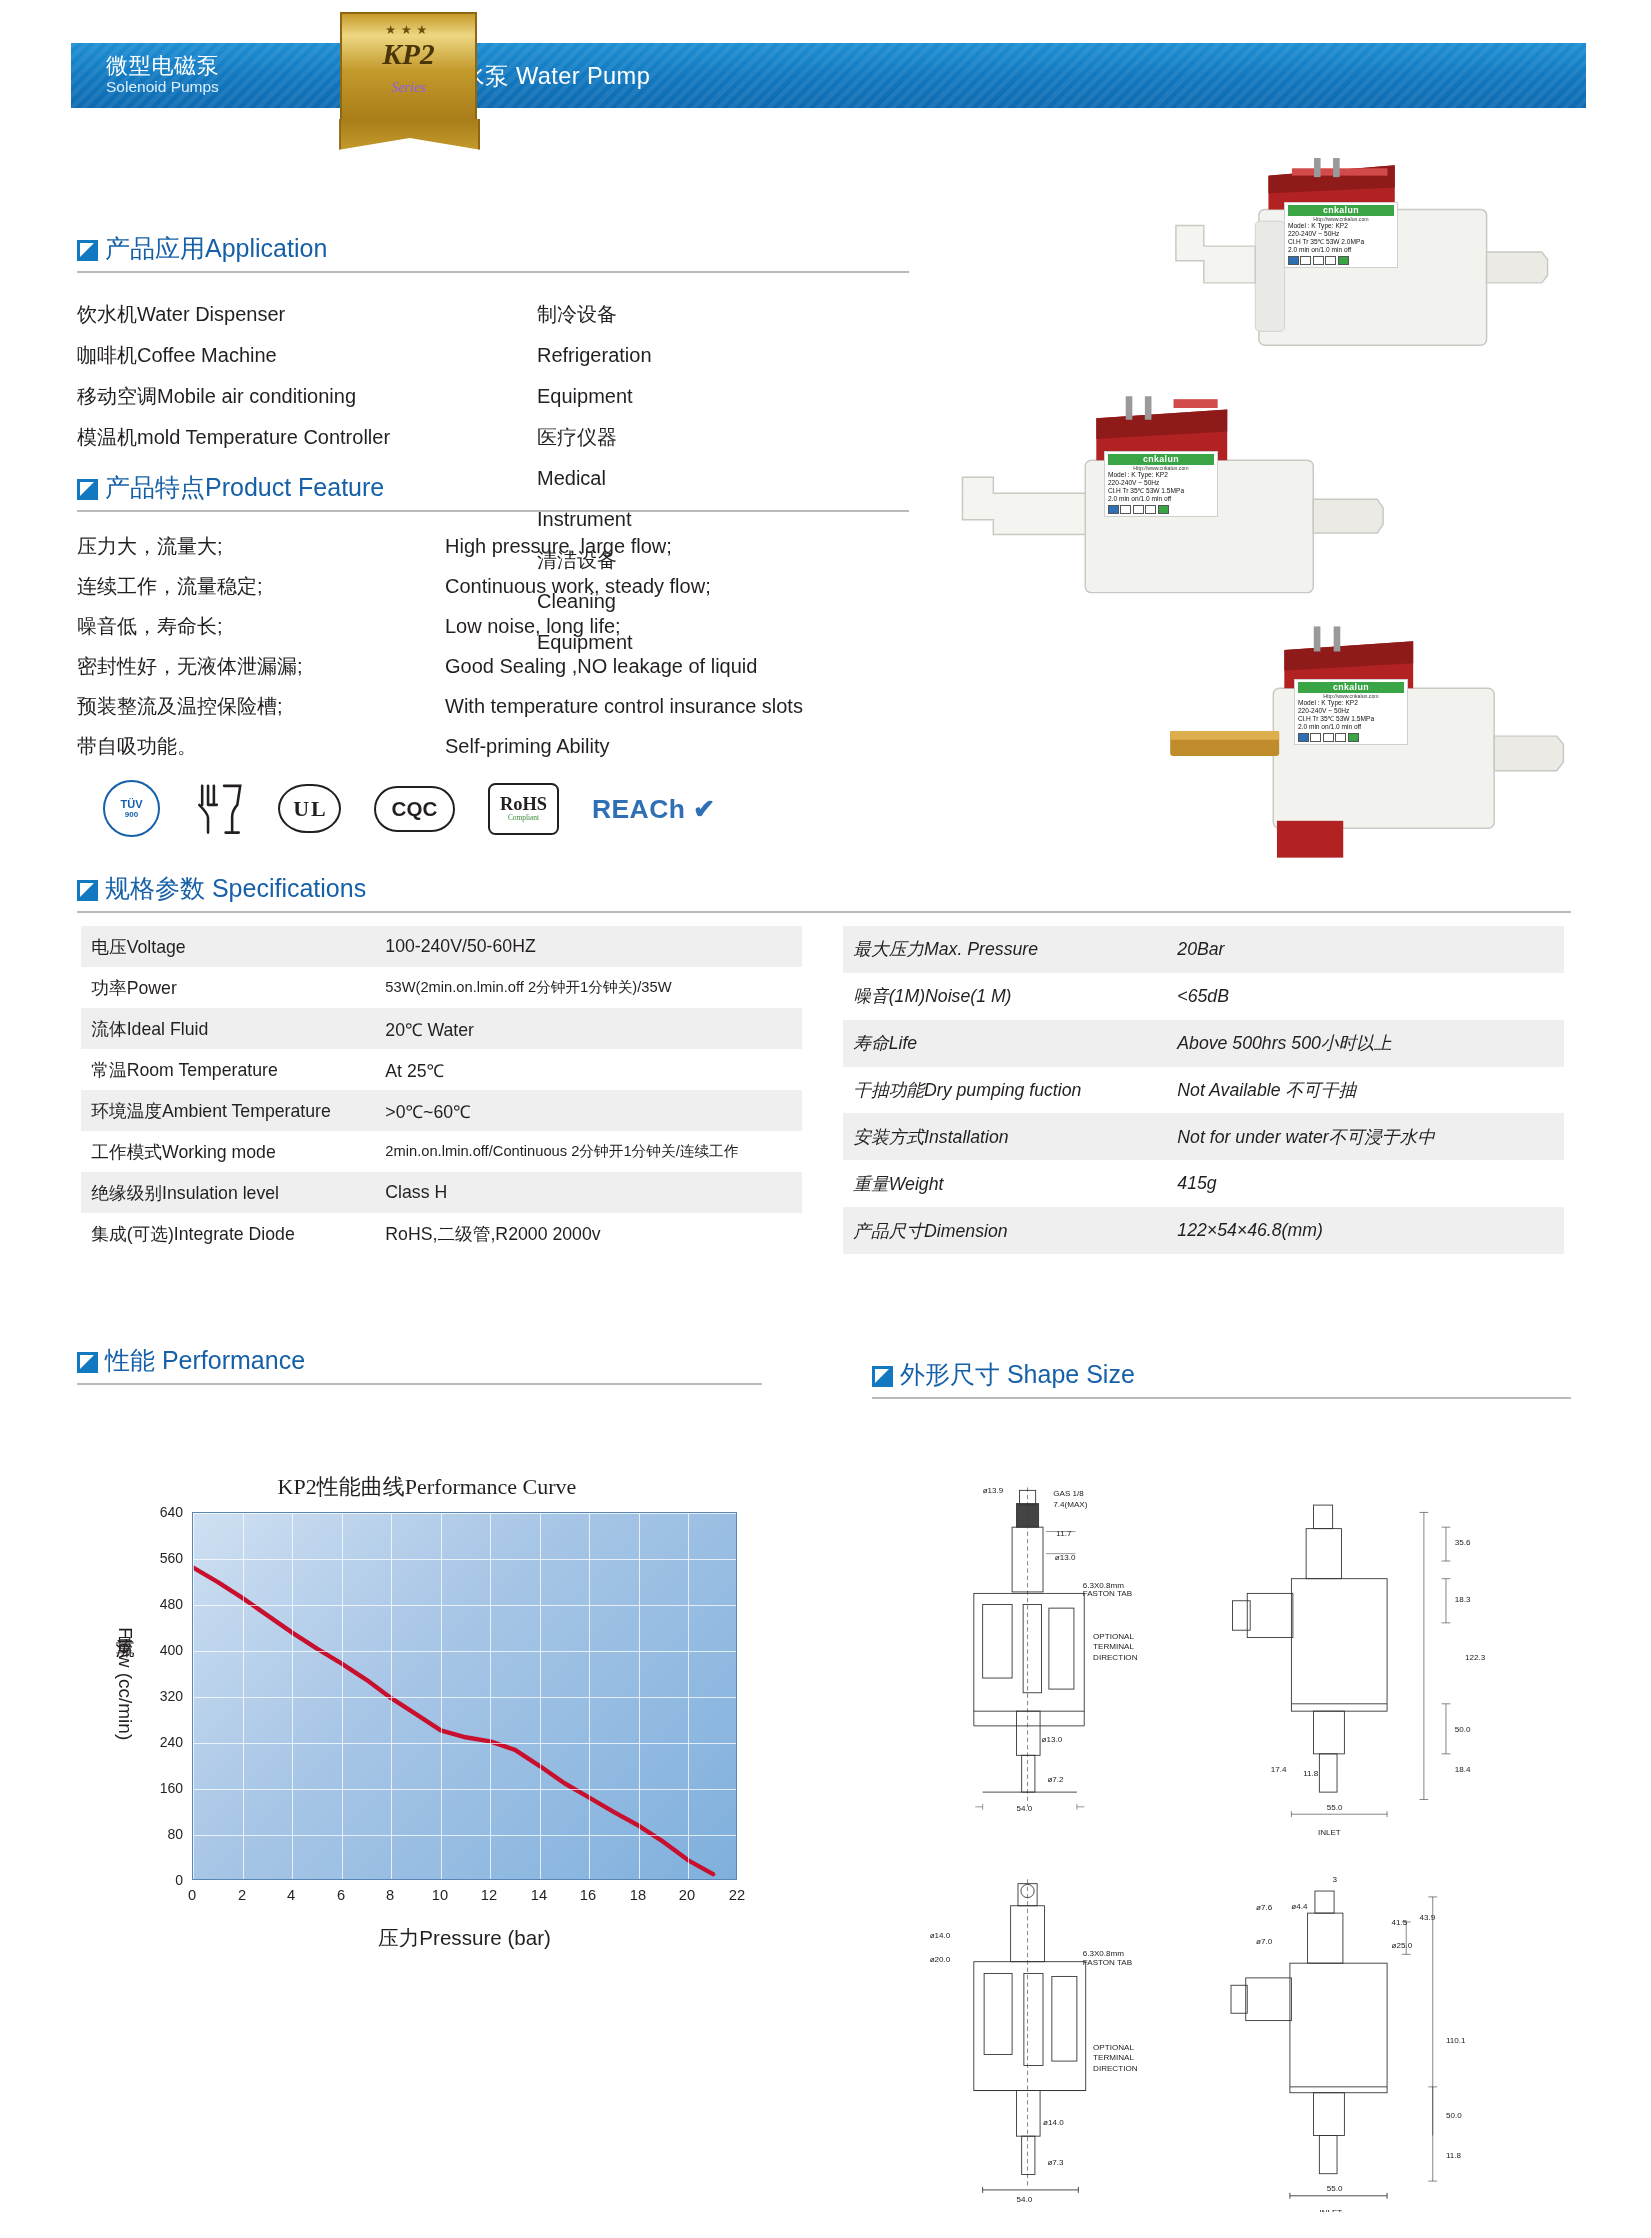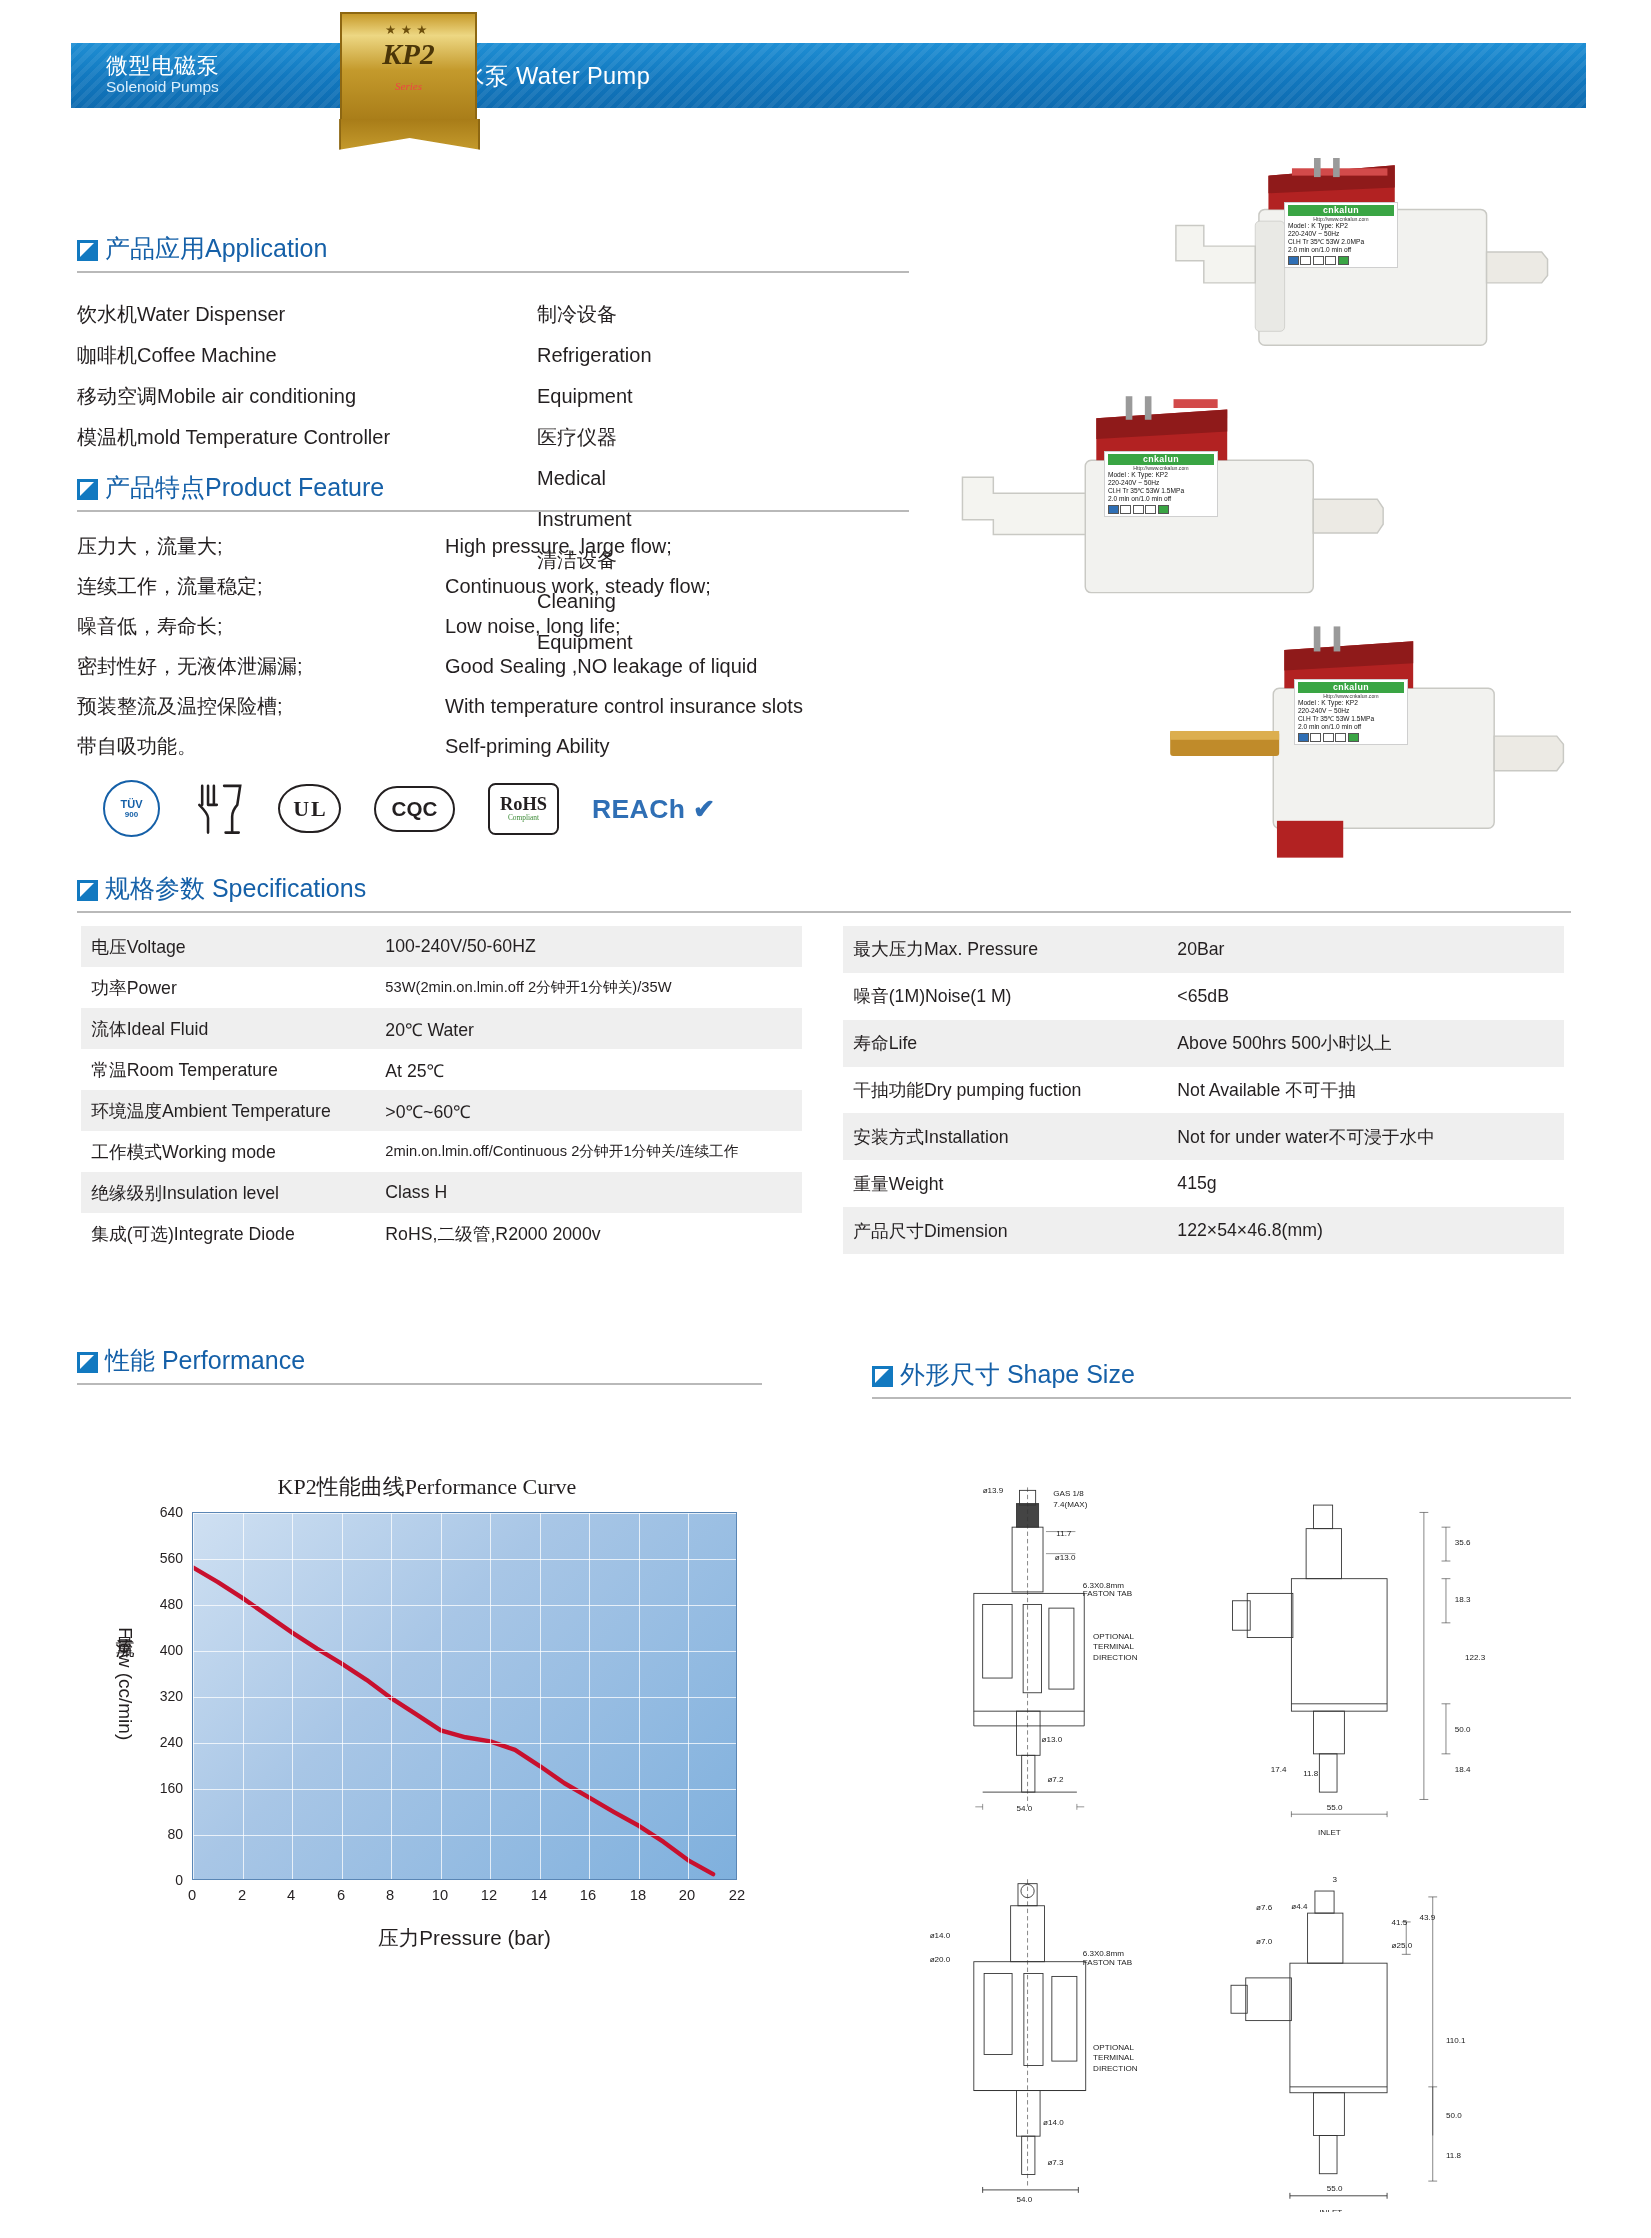--- a/index.html
+++ b/index.html
@@ -39,21 +39,21 @@
     border-left:2.9px solid #8d6712; border-right:2.9px solid #8d6712; border-top:2.9px solid #8d6712;
   }
   .ribbon-body:after{
     content:""; position:absolute; left:-2.9px; bottom:-28px; width:137px; height:31px;
     background: linear-gradient(180deg,#a87c18 0%, #c49a2c 100%);
     clip-path: polygon(0 0, 100% 0, 100% 100%, 50% 62%, 0 100%);
     border-left:2.9px solid #8d6712; border-right:2.9px solid #8d6712;
   }
   .ribbon-stars{ position:absolute; top:10.3px; left:0; width:137px; text-align:center; color:#6d4f0c; font-size:12.5px; letter-spacing:4.4px;}
   .ribbon-kp2{ position:absolute; top:26.5px; left:0; width:137px; text-align:center; color:#4a3508; font-size:29.4px; font-style:italic; font-family:"Liberation Serif", serif; font-weight:bold;}
-  .ribbon-series{ position:absolute; top:68px; left:0; width:137px; text-align:center; color:#ef4444; font-size:11px; font-style:italic; font-family:"Liberation Serif", serif;}
+  .ribbon-series{ position:absolute; top:68px; left:0; width:137px; text-align:center; color:#8b5cf6; font-size:14px; font-style:italic; font-family:"Liberation Serif", serif;}
 
   
   .sec-head{ position:absolute; display:flex; align-items:flex-end; }
   .sec-mark{
     width:20.6px;height:20.6px;margin-right:7.4px;margin-bottom:4.4px;
     background:#1279c0; position:relative; flex:none;
   }
   .sec-mark:after{
     content:""; position:absolute; left:2.9px; top:2.9px; width:0;height:0;
     border-left:14.7px solid #fff; border-bottom:14.7px solid transparent;
@@ -84,21 +84,21 @@
   .reach span{ color:#2f6fb5; }
 
   
   .spec-wrap{ position:absolute; top:926px; left:81px; width:1487px; display:flex; gap:41px;}
   table.spec{ border-collapse:collapse; font-size:17.7px; table-layout:fixed;}
   table.spec td{ padding:6.6px 10.3px; height:41px; vertical-align:middle; }
   table.spec tr:nth-child(odd){ background:#efefef; }
   table.spec tr:nth-child(even){ background:#ffffff; }
   .spec-left{ width:721px; }
   .spec-left td:first-child{ width:294px; }
-  .spec-right{ width:721px; }
+  .spec-right{ width:721px;font-style:italic; }
   .spec-right td:first-child{ width:324px; }
   .small-val{ font-size:14.7px; }
 
   
   .chart-box{ position:absolute; left:118px; top:1472px; width:618px; }
   .chart-title{ text-align:center; font-size:22px; color:#231f20; font-family:"Liberation Serif", serif; margin-bottom:10.3px;}
   .plot-area{ position:relative; width:545px; height:368px; margin-left:74px;
     background: linear-gradient(135deg,#cfe0f2 0%, #a8c6e6 40%, #7fb0dd 100%);
     border:0.7px solid #5a86b5;
   }

